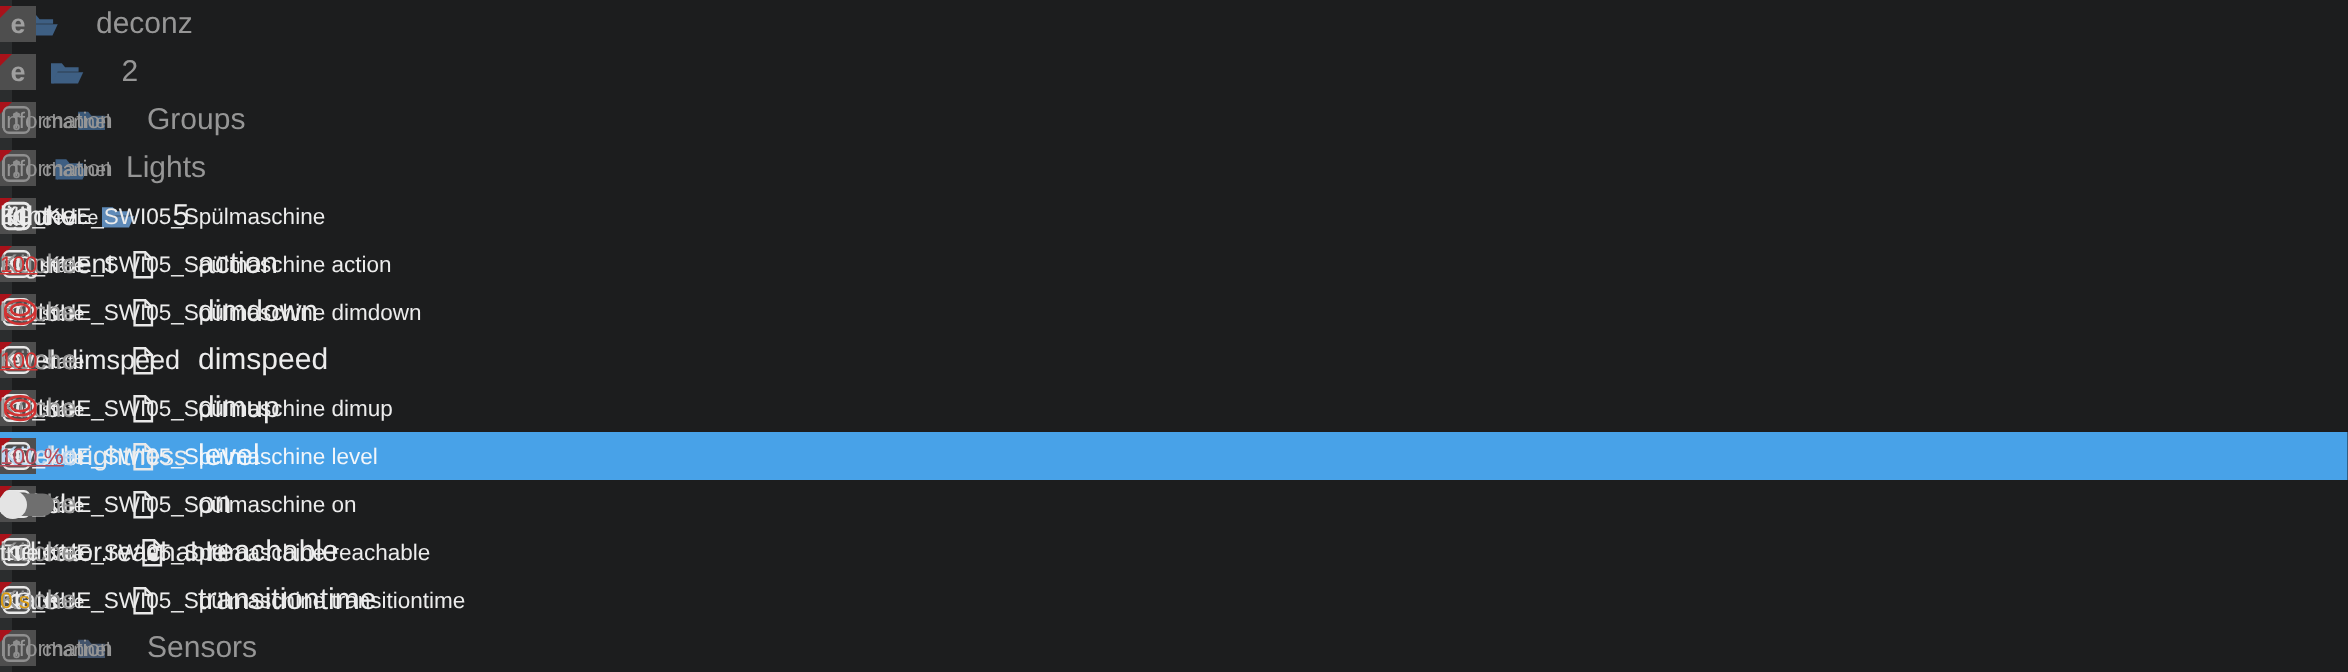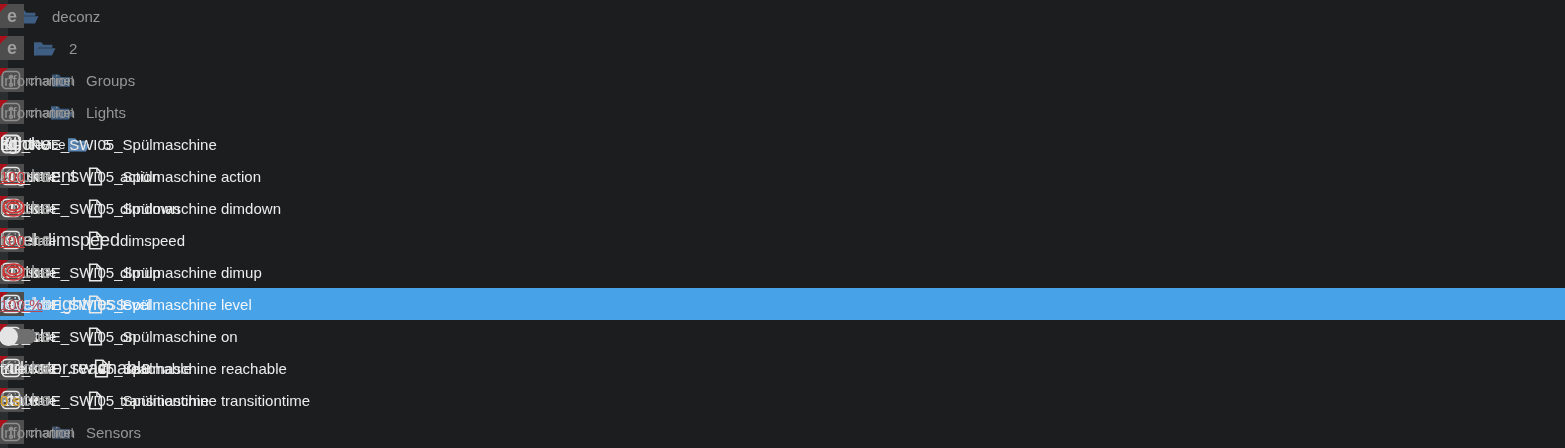--- a/index.html
+++ b/index.html
@@ -9,21 +9,21 @@
     font-family:"Liberation Sans",sans-serif;
     -webkit-font-smoothing:antialiased;
   }
   .left-strip{position:absolute;left:0;top:0;width:8px;height:448px;background:#2b2d2e;}
   .table{position:absolute;left:0;top:0;width:1565px;}
   .row{position:relative;height:32px;width:1565px;}
   .row.selected{background:#48a2e8;}
   .cell{position:absolute;top:0;height:32px;display:flex;align-items:center;white-space:nowrap;}
   .tree-cell{left:0;}
   .tree-iconbox{width:26px;display:flex;justify-content:center;align-items:center;flex:none;}
-  .tree-label{margin-left:12px;font-size:15px;}
+  .tree-label{margin-left:24px;font-size:20px;}
   .adapter-cell{left:537;}
   .adapter-logo{position:relative;width:24px;height:24px;background:#4e4e4e;display:flex;align-items:center;justify-content:center;}
   .adapter-logo::before{content:"";position:absolute;left:0;top:0;width:0;height:0;
     border-left:8px solid #a9121a;border-bottom:8px solid transparent;}
   .adapter-logo .glyph{color:#9f9f9f;font-size:18px;font-weight:bold;line-height:1;margin-top:-1px;}
   .name-cell{left:567;font-size:15px;}
   .type-cell{left:901;justify-content:space-between;}
   .type-iconbox{width:24px;display:flex;align-items:center;justify-content:flex-start;flex:none;}
   .type-label{margin-left:4px;font-size:13px;}
   .role-cell{left:982;font-size:18px;color:#ececec;}
@@ -126,21 +126,21 @@
       <span class="type-label t-grey">channel</span>
     </div>
     <div class="cell role-cell"></div>
     <div class="cell room-cell" hidden="">
         <span></span>
       </div>
     <div class="cell value-cell"></div>
   </div>
 
   <div class="row">
-    <div class="cell tree-cell" style="padding-left: 48px;">
+    <div class="cell tree-cell" style="padding-left: 34px;">
       <span class="tree-iconbox">
           <svg width="23" height="17" viewBox="0 0 23 17">
     <path d="M1 2.2 h7.2 l2.2 2.6 h9 v3 h-14 L2.6 15.6 H1 Z" fill="#3e5f83"></path>
     <path d="M4.9 8.2 h17.6 L19 15.6 H1.9 Z" fill="#3e5f83"></path>
           </svg>
         </span>
       <span class="tree-label t-grey">Lights</span>
     </div>
     <div class="cell adapter-cell" hidden="">
       <span class="adapter-logo">

